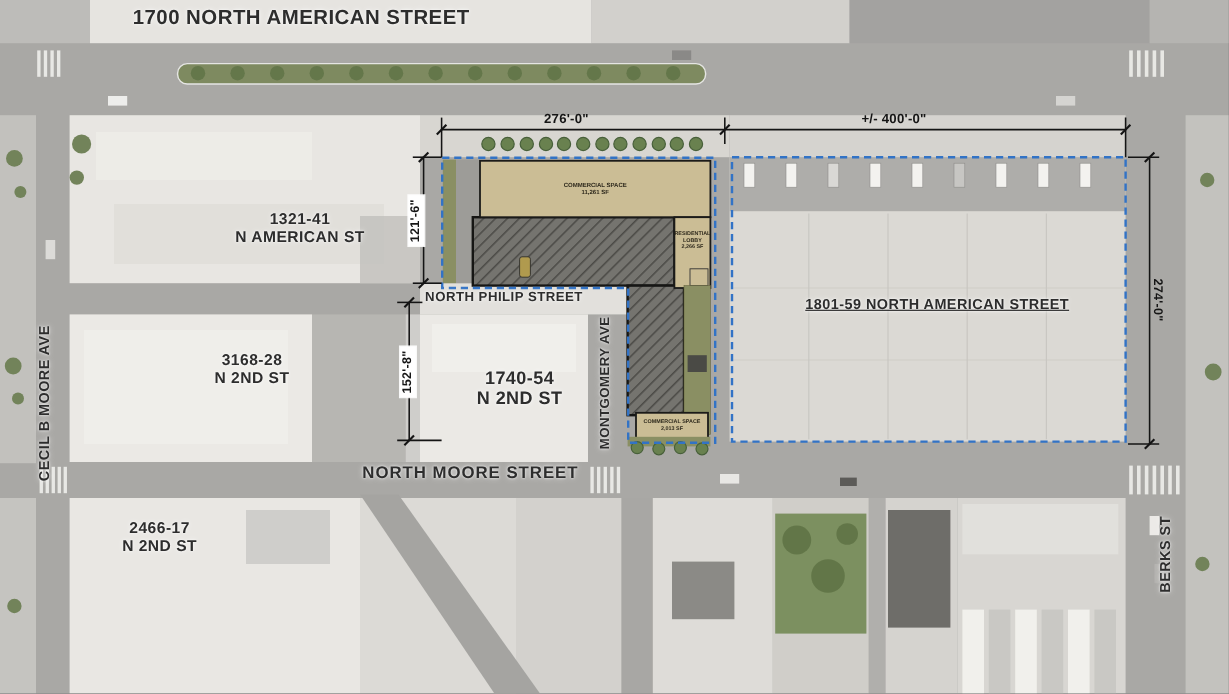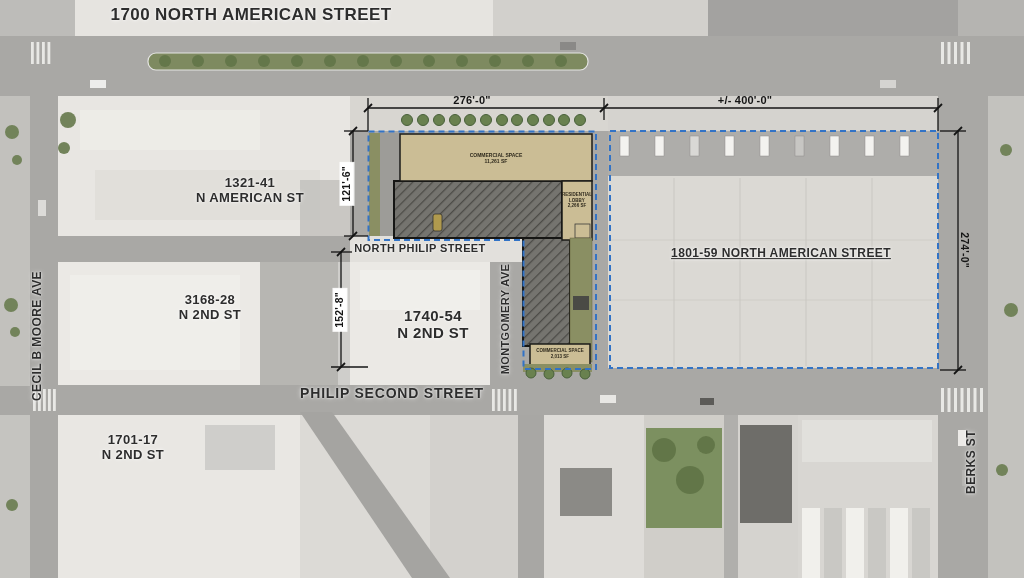--- a/index.html
+++ b/index.html
@@ -270,24 +270,24 @@
 
   <div class="lbl" style="left:210px;top:308px;font-size:13px;">
     <span>3168-28</span>
     <span>N 2ND ST</span>
   </div>
   <div class="lbl" style="left:417px;top:324px;font-size:15px;margin-left:16px;">
     <span>1740-54</span>
     <span>N 2ND ST</span>
   </div>
 
-  <div class="lbl" style="left:392px;top:393px;font-size:14px;letter-spacing:.8px;">PHILIP SECOND STREET</div>
+  <div class="lbl" style="left:392px;top:393px;font-size:14px;letter-spacing:.8px;">NORTH MOORE STREET</div>
 
   <div class="lbl" style="left:133px;top:448px;font-size:13px;">
-    <span>1701-17</span>
+    <span>2466-17</span>
     <span>N 2ND ST</span>
   </div>
 
   <div class="lbl dim" style="left:472px;top:100px;">276'-0"</div>
   <div class="lbl dim" style="left:745px;top:100px;">+/- 400'-0"</div>
   <div class="lbl dim dimbox rotccw" style="left:347px;top:184px;font-size:10.5px;">121'-6"</div>
   <div class="lbl dim dimbox rotccw" style="left:340px;top:310px;font-size:10.5px;">152'-8"</div>
   <div class="lbl dim rotcw" style="left:965px;top:250px;font-size:10.5px;">274'-0"</div>
 
   <div class="lbl tiny" style="left:496px;top:158px;font-size:5px;">

